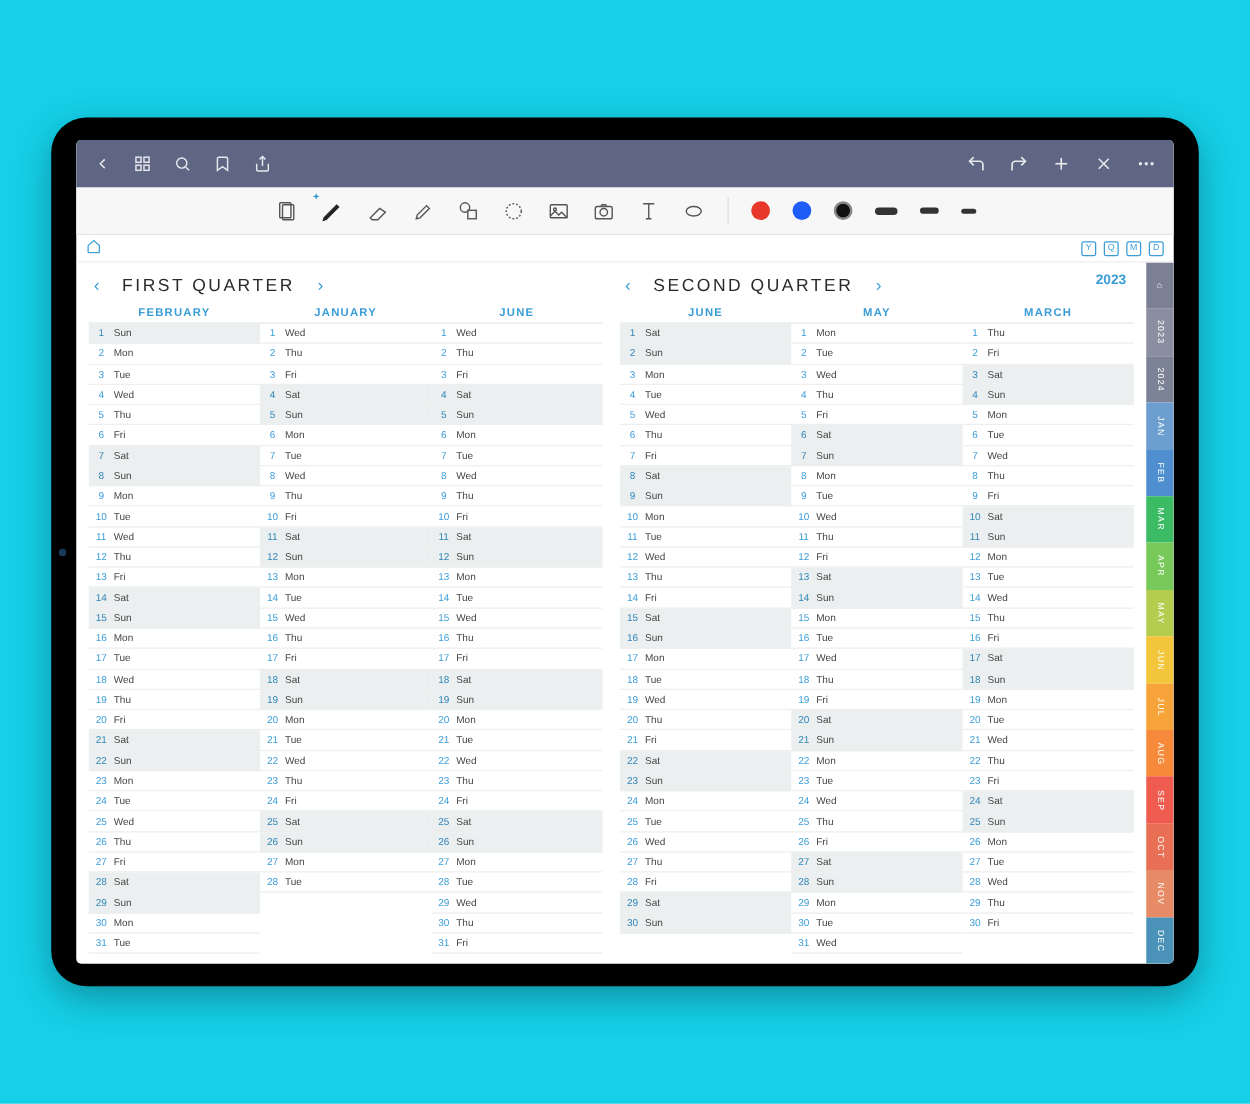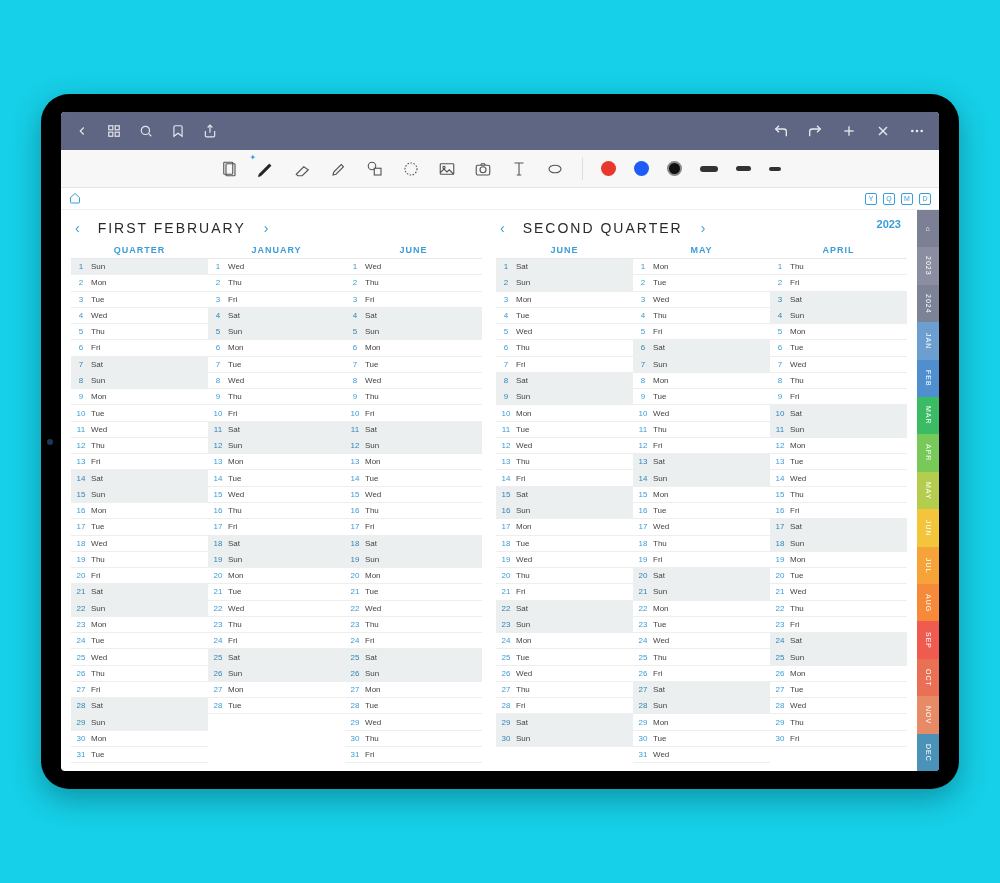--- a/index.html
+++ b/index.html
@@ -348,26 +348,26 @@
           <span class="subbar-badge">M</span>
           <span class="subbar-badge">D</span>
         </div>
     </div>
 
     <div class="content">
       <div class="quarters" id="quarters">
           <div class="quarter">
             <div class="qheader">
               <span class="nav">‹</span>
-              <span class="qtitle">FIRST FEBRUARY</span>
+              <span class="qtitle">FIRST QUARTER</span>
               <span class="nav">›</span>
             </div>
             <div class="months">
               <div class="month">
-                <div class="month-name">QUARTER</div>
+                <div class="month-name">FEBRUARY</div>
                 <div class="days">
                   <div class="day weekend">
                     <span class="num">1</span>
                     <span class="dow">Sun</span>
                   </div>
                   <div class="day">
                     <span class="num">2</span>
                     <span class="dow">Mon</span>
                   </div>
                   <div class="day">
@@ -996,21 +996,21 @@
                     <span class="num">30</span>
                     <span class="dow">Tue</span>
                   </div>
                   <div class="day">
                     <span class="num">31</span>
                     <span class="dow">Wed</span>
                   </div>
                 </div>
               </div>
               <div class="month">
-                <div class="month-name">APRIL</div>
+                <div class="month-name">MARCH</div>
                 <div class="days">
                   <div class="day">
                     <span class="num">1</span>
                     <span class="dow">Thu</span>
                   </div>
                   <div class="day">
                     <span class="num">2</span>
                     <span class="dow">Fri</span>
                   </div>
                   <div class="day weekend">

